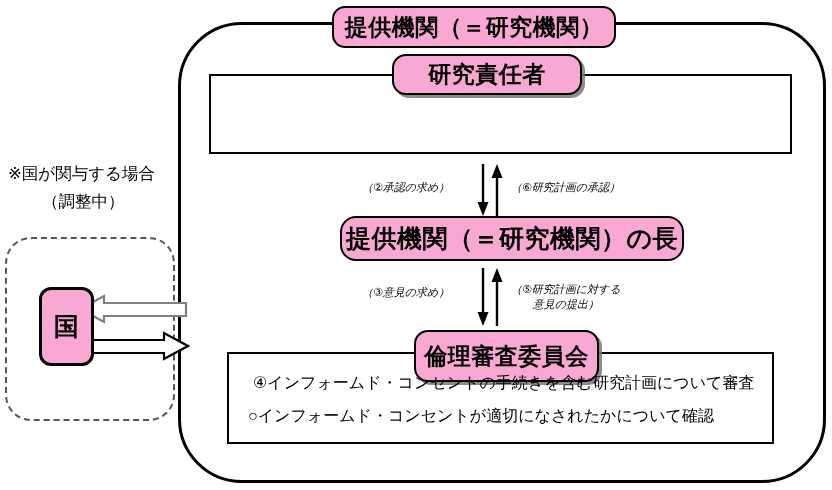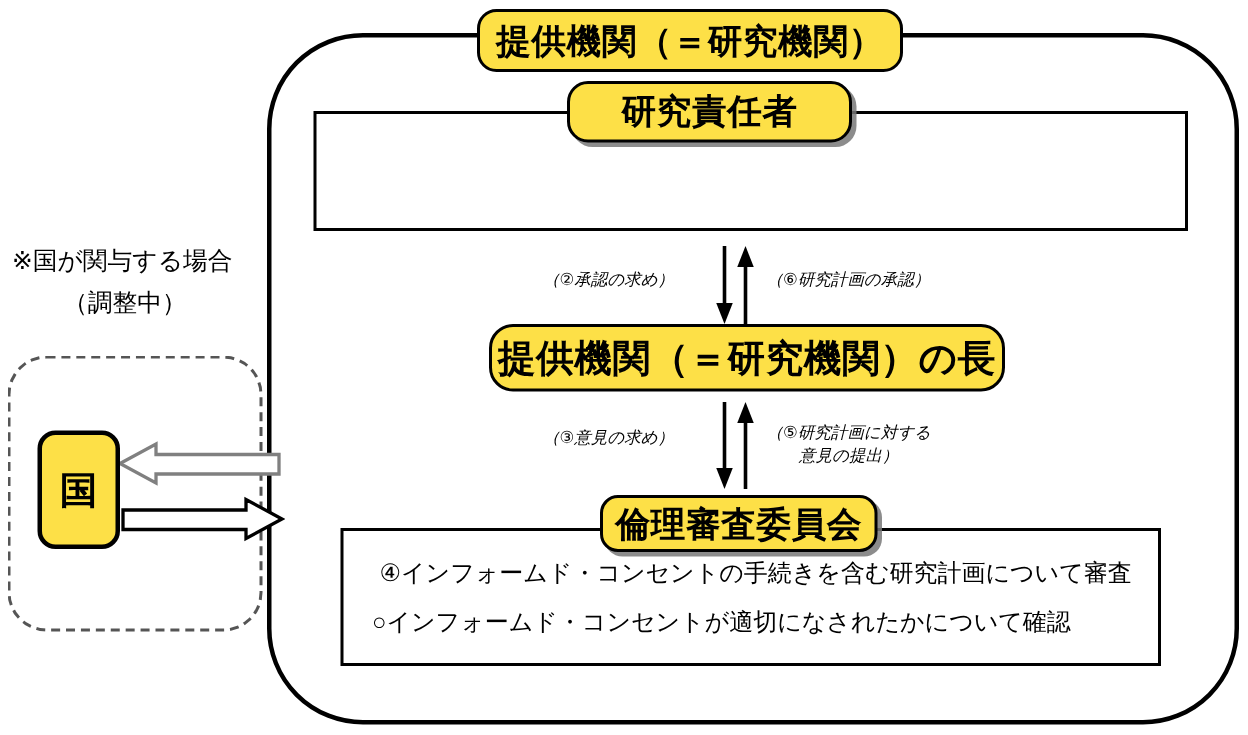--- a/index.html
+++ b/index.html
@@ -55,29 +55,30 @@
     width: 583px; height: 80px;
   }
   #ethics-frame {
     left: 227px; top: 352px;
     width: 547px; height: 92px;
   }
 
   
   .chip {
     box-sizing: border-box;
-    background: #fde047;
+    background: #f9a8d4;
     border: 2px solid #000;
     border-radius: 14px;
     display: flex;
     align-items: center;
     justify-content: center;
     text-align: center;
     white-space: nowrap;
     letter-spacing: 0.5px;
+    margin-left: 14px;
   }
   .chip.shadow {
     box-shadow: 3px 3px 0 rgba(120,120,120,0.85);
   }
 
   #chip-provider {
     left: 318px; top: 6px;
     width: 284px; height: 42px;
     font-size: 23px;
     font-weight: bold;
@@ -92,24 +93,23 @@
   }
   #chip-head {
     left: 326px; top: 216px;
     width: 344px; height: 45px;
     font-size: 25px;
     font-weight: bold;
     border-radius: 16px;
   }
   #chip-ethics {
     left: 400px; top: 330px;
-    width: 185px; height: 38px;
+    width: 185px; height: 52px;
     font-size: 23px;
     font-weight: bold;
-    border-radius: 12px;
   }
   #chip-nation {
     left: 25px; top: 287px;
     width: 55px; height: 79px;
     font-size: 25px;
     font-weight: bold;
     border-radius: 12px;
     border-width: 3px;
   }
 

